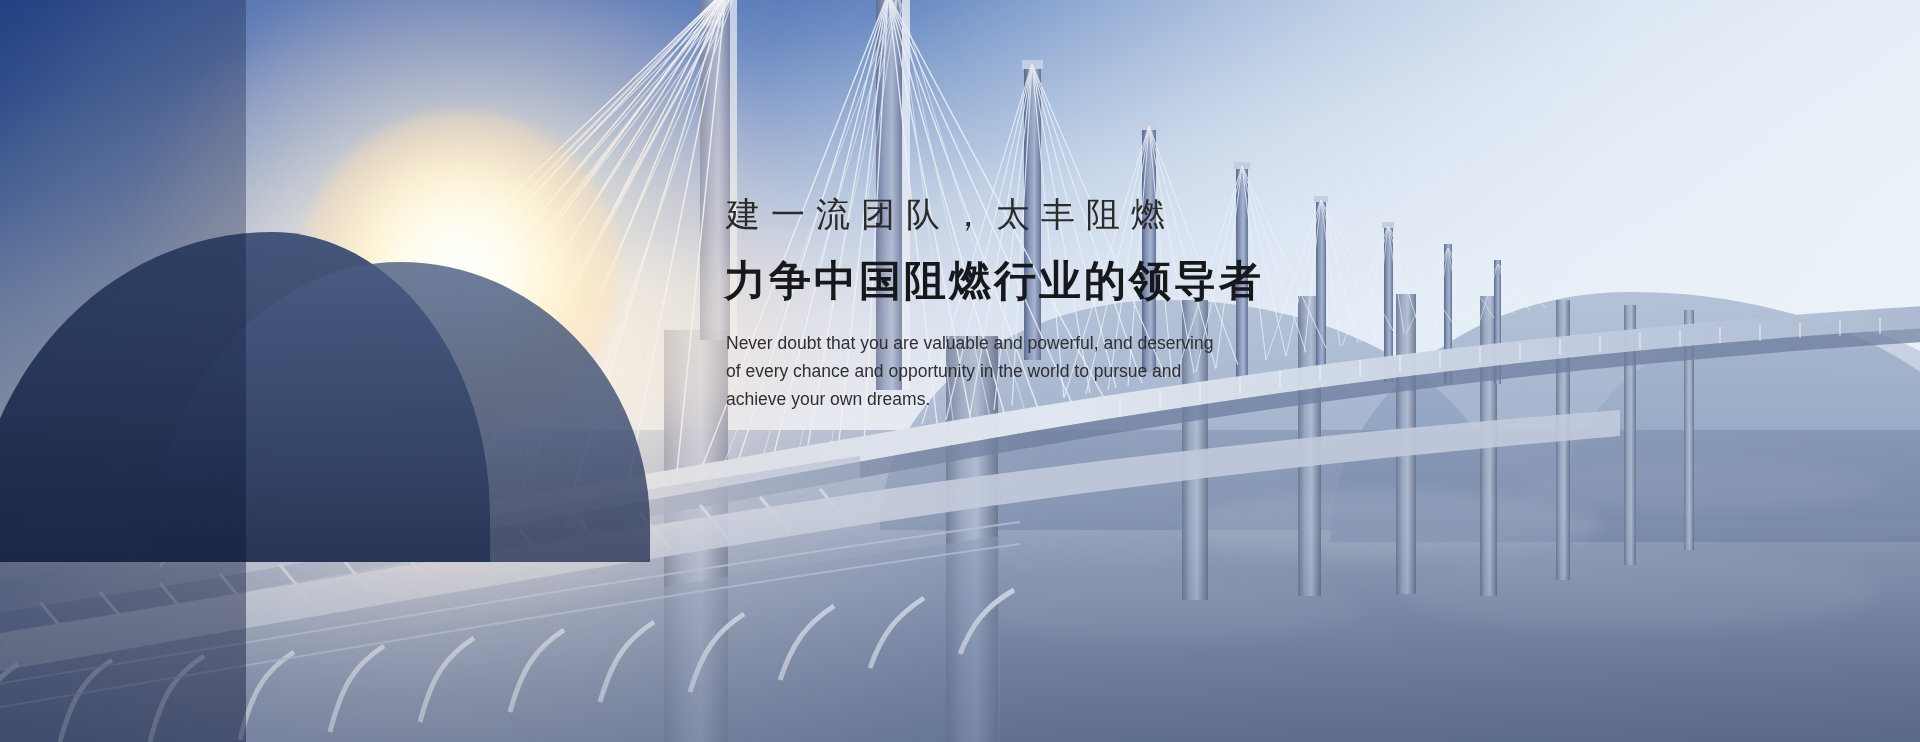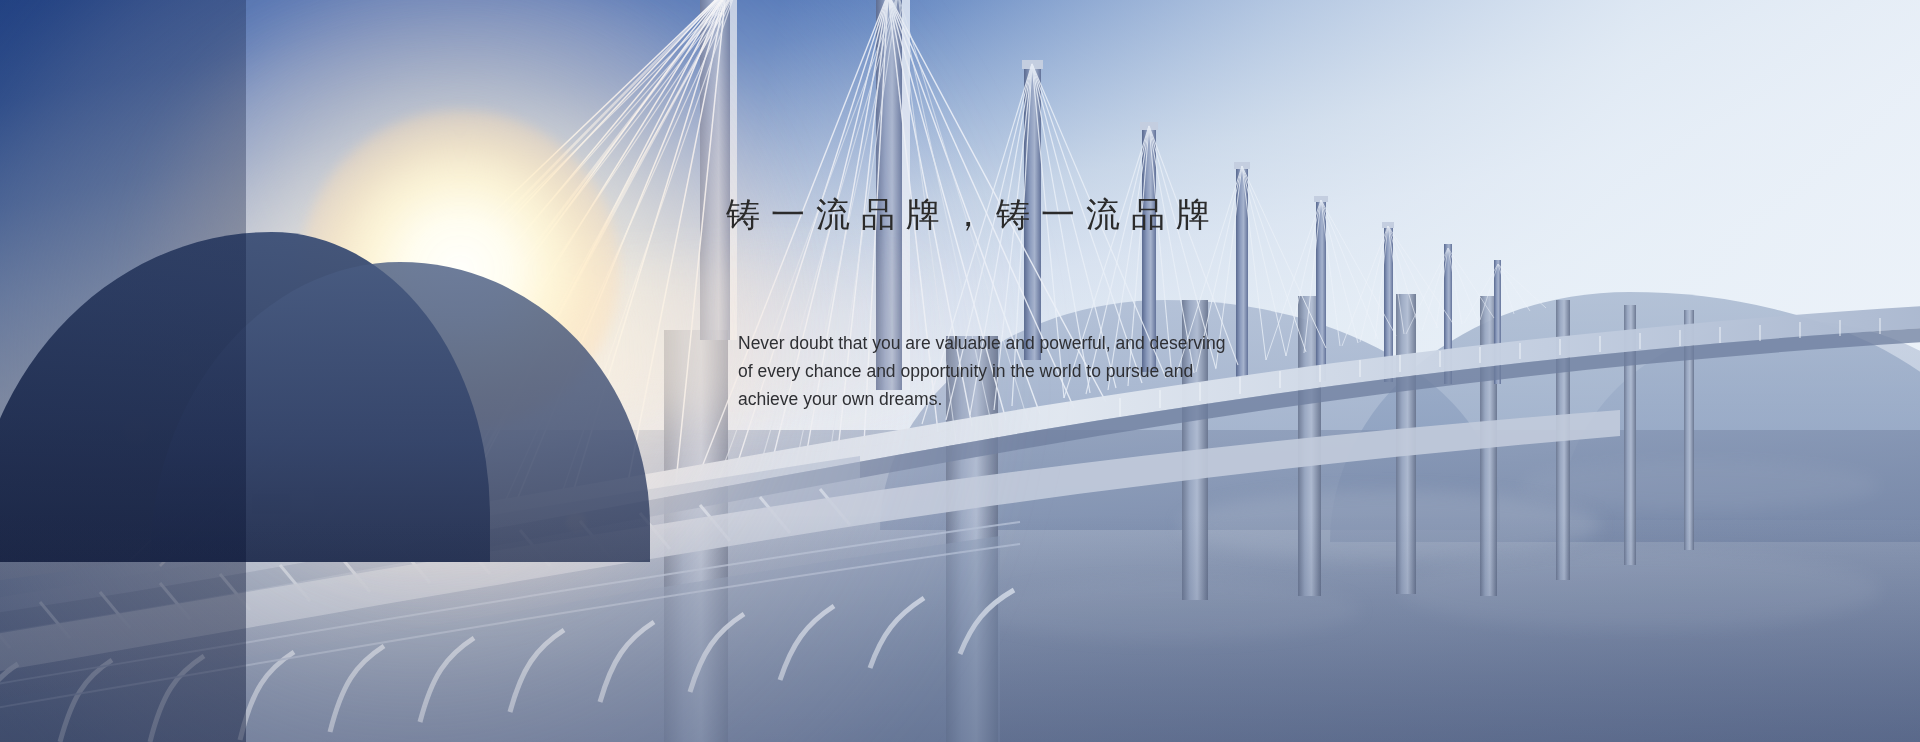--- a/index.html
+++ b/index.html
@@ -204,21 +204,20 @@
   }
   .subtext {
     position:absolute; left:726px; top:329px;
     width:600px;
     font-family:"Liberation Sans","DejaVu Sans",sans-serif;
     font-size:17.5px;
     font-weight:400;
     color:#2e2f33;
     line-height:28px;
     white-space:pre-line;
-    margin-left:12px;
   }
 </style>
 </head>
 <body>
 
 <div class="banner">
 
   <div class="sky"></div>
   <div class="sky-right"></div>
 
@@ -532,21 +531,22 @@
 
   <div class="hill hill-left"></div>
   <div class="hill hill-left2"></div>
 
   <div class="left-shade"></div>
   <div class="bottom-shade"></div>
 
   <div class="content">
 
 
-    <div class="headline-1">铸一流品牌，铸一流品牌</div>
-
+    <div class="headline-1">建一流团队，太丰阻燃</div>
+
+    <div class="headline-2">力争中国阻燃行业的领导者</div>
 
     <div class="subtext">Never doubt that you are valuable and powerful, and deserving
  of every chance and opportunity in the world to pursue and
 achieve your own dreams.</div>
 
   </div>
 </div>
 
 </body></html>

